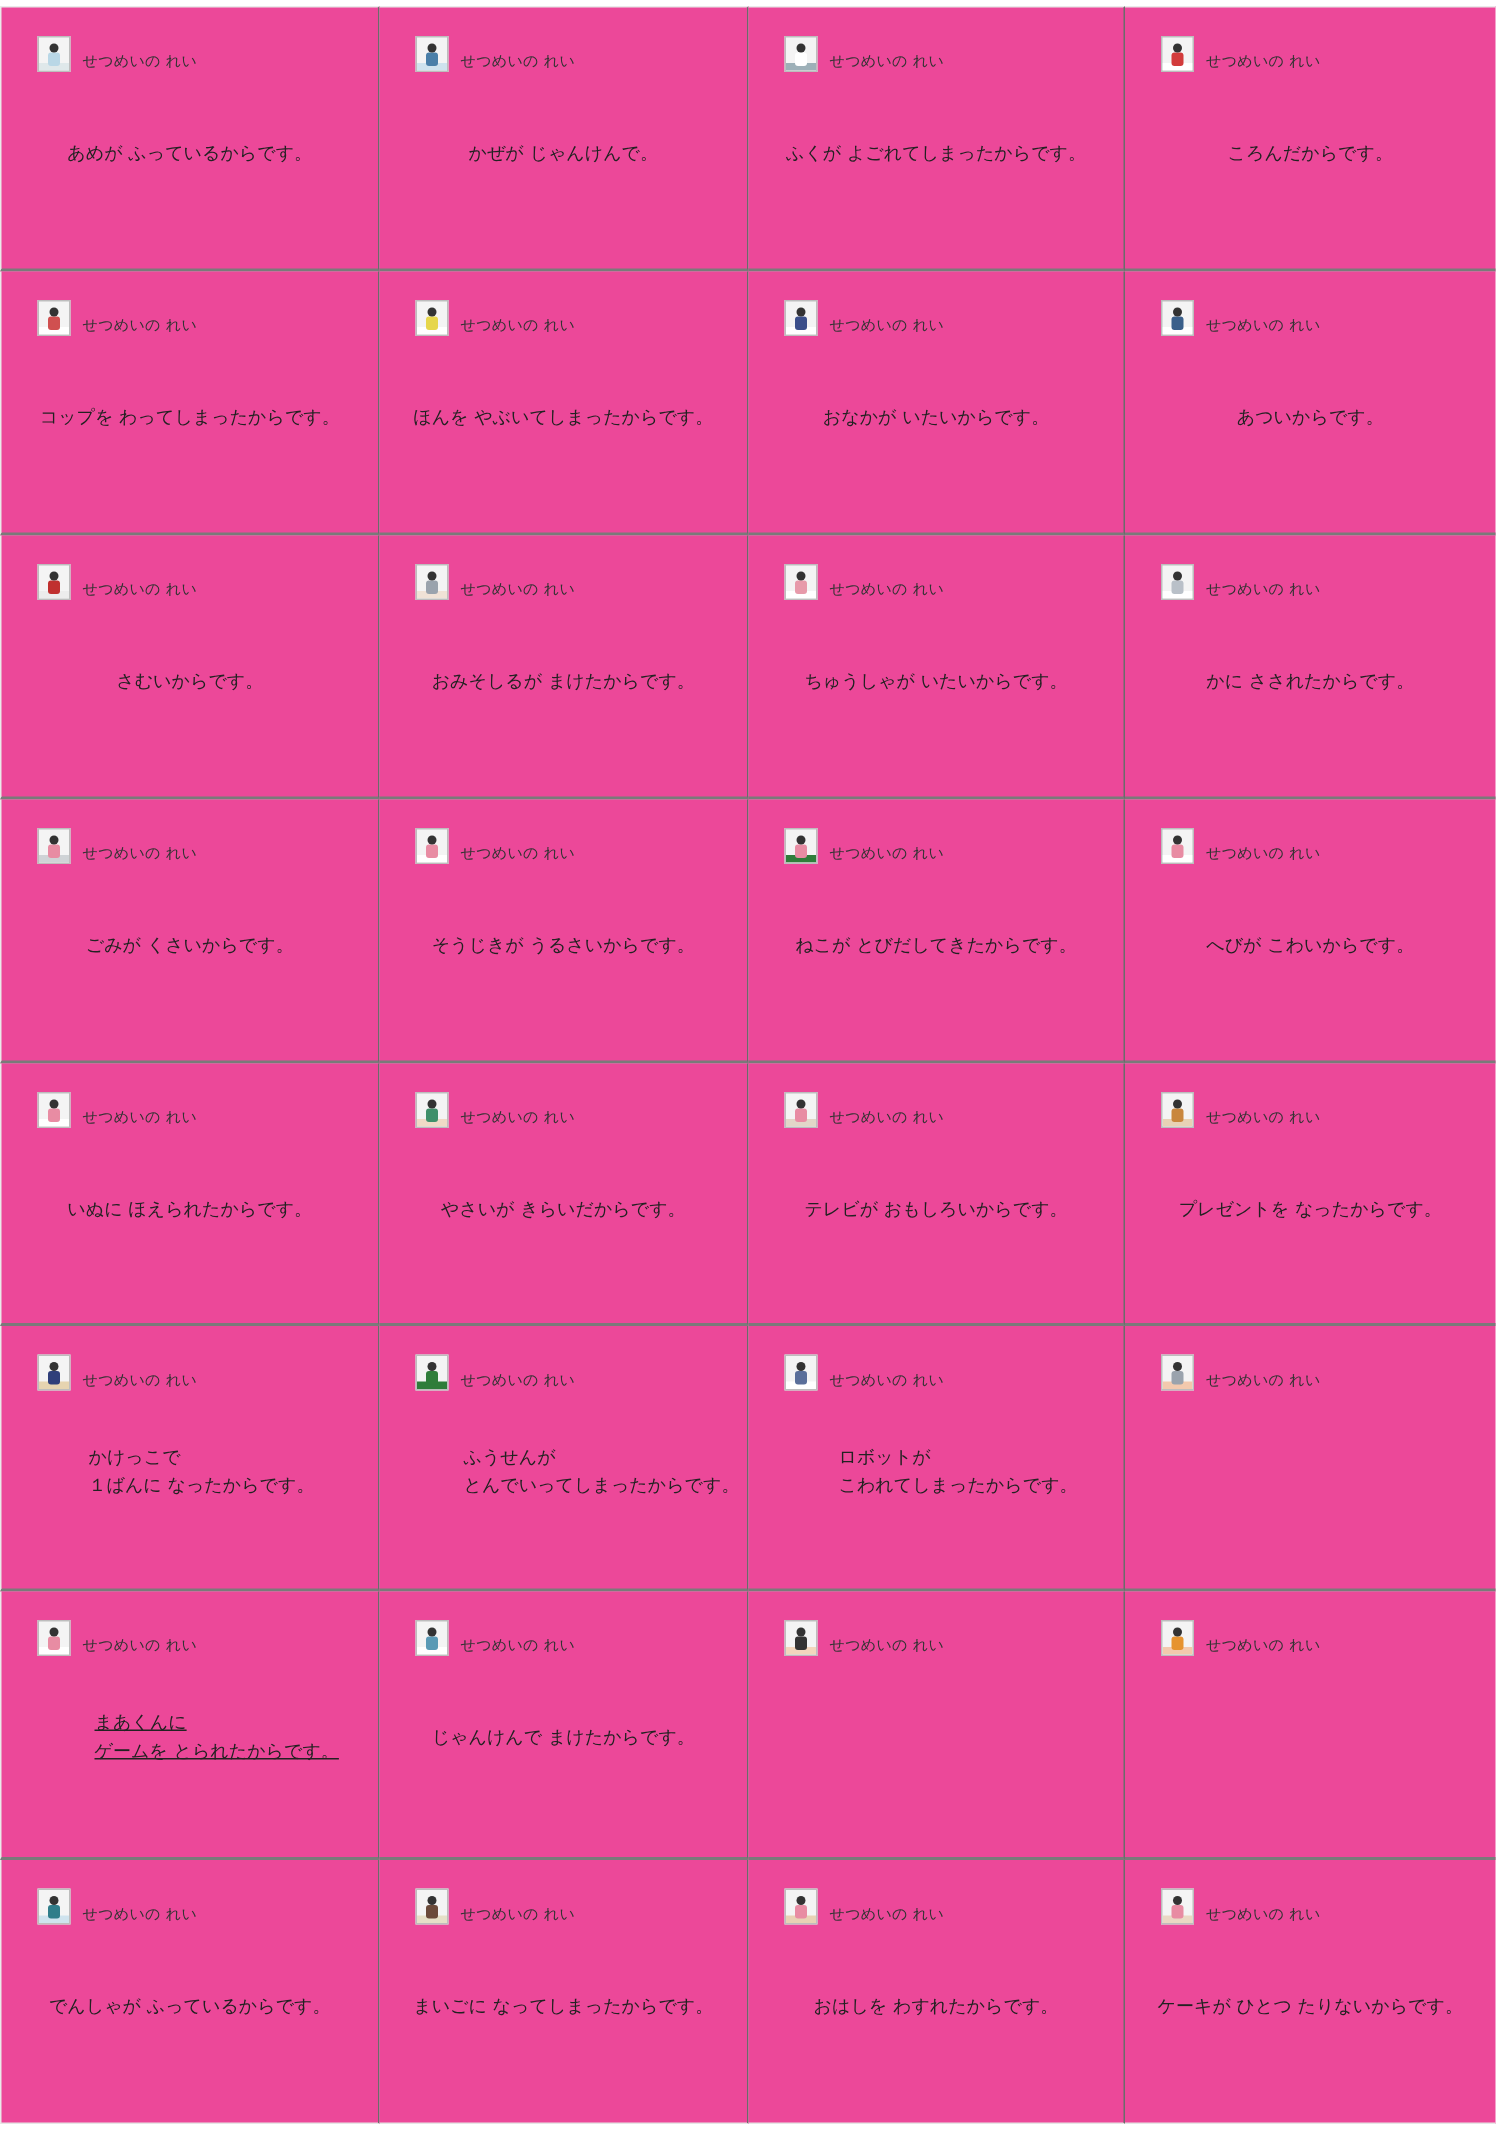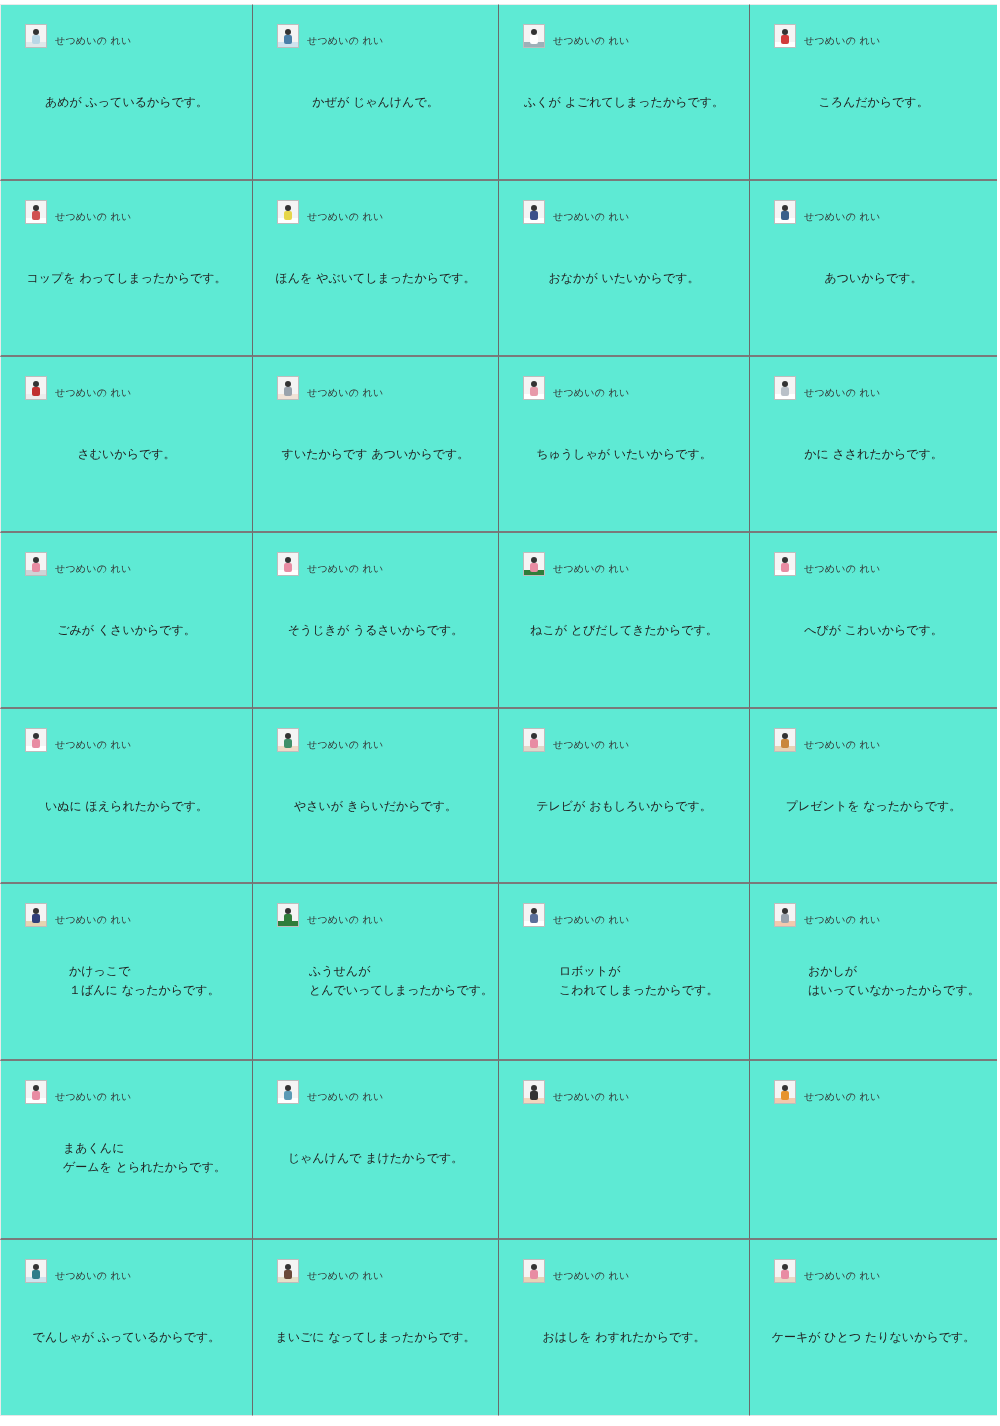--- a/index.html
+++ b/index.html
@@ -3,21 +3,21 @@
   <meta charset="utf-8">
   <style>
     html, body { margin: 0; padding: 0; background: #ffffff; }
     body { width: 1000px; height: 1426px; position: relative; overflow: hidden;
            font-family: "DejaVu Sans", "Liberation Sans", sans-serif; color: #222; }
     .sheet { position: absolute; left: 0; top: 0; width: 1000px; height: 1426px; }
     .grid { position: absolute; left: 0; top: 4px; width: 997px; height: 1412px;
             display: grid;
             grid-template-columns: 253px 246px 251px 247px;
             grid-template-rows: 177px 176px 176px 176px 175px 177px 179px 176px; }
-    .card { position: relative; box-sizing: border-box; background: #5eead4;
+    .card { position: relative; box-sizing: border-box; background: #ec4899;
             border-right: 1.5px solid #6b6b6b; border-bottom: 2px solid #7a7a7a; }
     .card.col-last { border-right: none; }
     .card.col-first { border-left: 1px solid #eaeaea; }
     .card.row-first { border-top: 1px solid #eaeaea; }
     .card.row-last { border-bottom: 1px solid #e6e6e6; }
     .card-head { position: absolute; left: 24px; top: 19px; display: flex; align-items: flex-end; }
     .thumb { width: 22px; height: 24px; box-sizing: border-box; border: 1px solid #bdbdbd;
              background: #f4f4f4; position: relative; overflow: hidden; flex: none; }
     .thumb .fig-head { position: absolute; left: 7px; top: 4px; width: 6px; height: 6px; border-radius: 50%; background: #333; }
     .thumb .fig-body { position: absolute; left: 6px; top: 10px; width: 8px; height: 9px; border-radius: 2px; }
@@ -153,21 +153,21 @@
       <div class="card">
     <div class="card-head">
       <div class="thumb">
         <div class="fig-ground" style="background: rgb(240, 226, 214);"></div>
         <div class="fig-body" style="background: rgb(154, 163, 173);"></div>
         <div class="fig-head"></div>
       </div>
       <span class="label">せつめいの れい</span>
     </div>
     <div class="sentence">
-          <span class="line">すいたからです あついからです。</span>
+          <span class="line">おみそしるが まけたからです。</span>
         </div>
   </div>
       <div class="card">
     <div class="card-head">
       <div class="thumb">
         <div class="fig-ground" style="background: rgb(255, 255, 255);"></div>
         <div class="fig-body" style="background: rgb(231, 154, 170);"></div>
         <div class="fig-head"></div>
       </div>
       <span class="label">せつめいの れい</span>
@@ -295,21 +295,21 @@
   </div>
       <div class="card col-first">
     <div class="card-head">
       <div class="thumb">
         <div class="fig-ground" style="background: rgb(230, 212, 176);"></div>
         <div class="fig-body" style="background: rgb(47, 63, 122);"></div>
         <div class="fig-head"></div>
       </div>
       <span class="label">せつめいの れい</span>
     </div>
-    <div class="sentence two-line" style="left: 68px;">
+    <div class="sentence two-line" style="left: 58px;">
           <span class="line">かけっこで</span>
           <span class="line">１ばんに なったからです。</span>
         </div>
   </div>
       <div class="card">
     <div class="card-head">
       <div class="thumb">
         <div class="fig-ground" style="background: rgb(47, 125, 58);"></div>
         <div class="fig-body" style="background: rgb(47, 125, 58);"></div>
         <div class="fig-head"></div>
@@ -337,35 +337,31 @@
   </div>
       <div class="card col-last">
     <div class="card-head">
       <div class="thumb">
         <div class="fig-ground" style="background: rgb(243, 201, 173);"></div>
         <div class="fig-body" style="background: rgb(154, 163, 173);"></div>
         <div class="fig-head"></div>
       </div>
       <span class="label">せつめいの れい</span>
     </div>
-    <div class="sentence two-line" style="left: 58px;">
-          <span class="line">おかしが</span>
-          <span class="line">はいっていなかったからです。</span>
-        </div>
-  </div>
-      <div class="card col-first">
-    <div class="card-head">
-      <div class="thumb">
-        <div class="fig-ground" style="background: rgb(255, 255, 255);"></div>
-        <div class="fig-body" style="background: rgb(232, 140, 163);"></div>
-        <div class="fig-head"></div>
-      </div>
-      <span class="label">せつめいの れい</span>
-    </div>
-    <div class="sentence two-line" style="left: 62px;">
+  </div>
+      <div class="card col-first">
+    <div class="card-head">
+      <div class="thumb">
+        <div class="fig-ground" style="background: rgb(255, 255, 255);"></div>
+        <div class="fig-body" style="background: rgb(232, 140, 163);"></div>
+        <div class="fig-head"></div>
+      </div>
+      <span class="label">せつめいの れい</span>
+    </div>
+    <div class="sentence two-line" style="left: 62px; text-decoration: underline;">
           <span class="line">まあくんに</span>
           <span class="line">ゲームを とられたからです。</span>
         </div>
   </div>
       <div class="card">
     <div class="card-head">
       <div class="thumb">
         <div class="fig-ground" style="background: rgb(255, 255, 255);"></div>
         <div class="fig-body" style="background: rgb(90, 154, 181);"></div>
         <div class="fig-head"></div>

